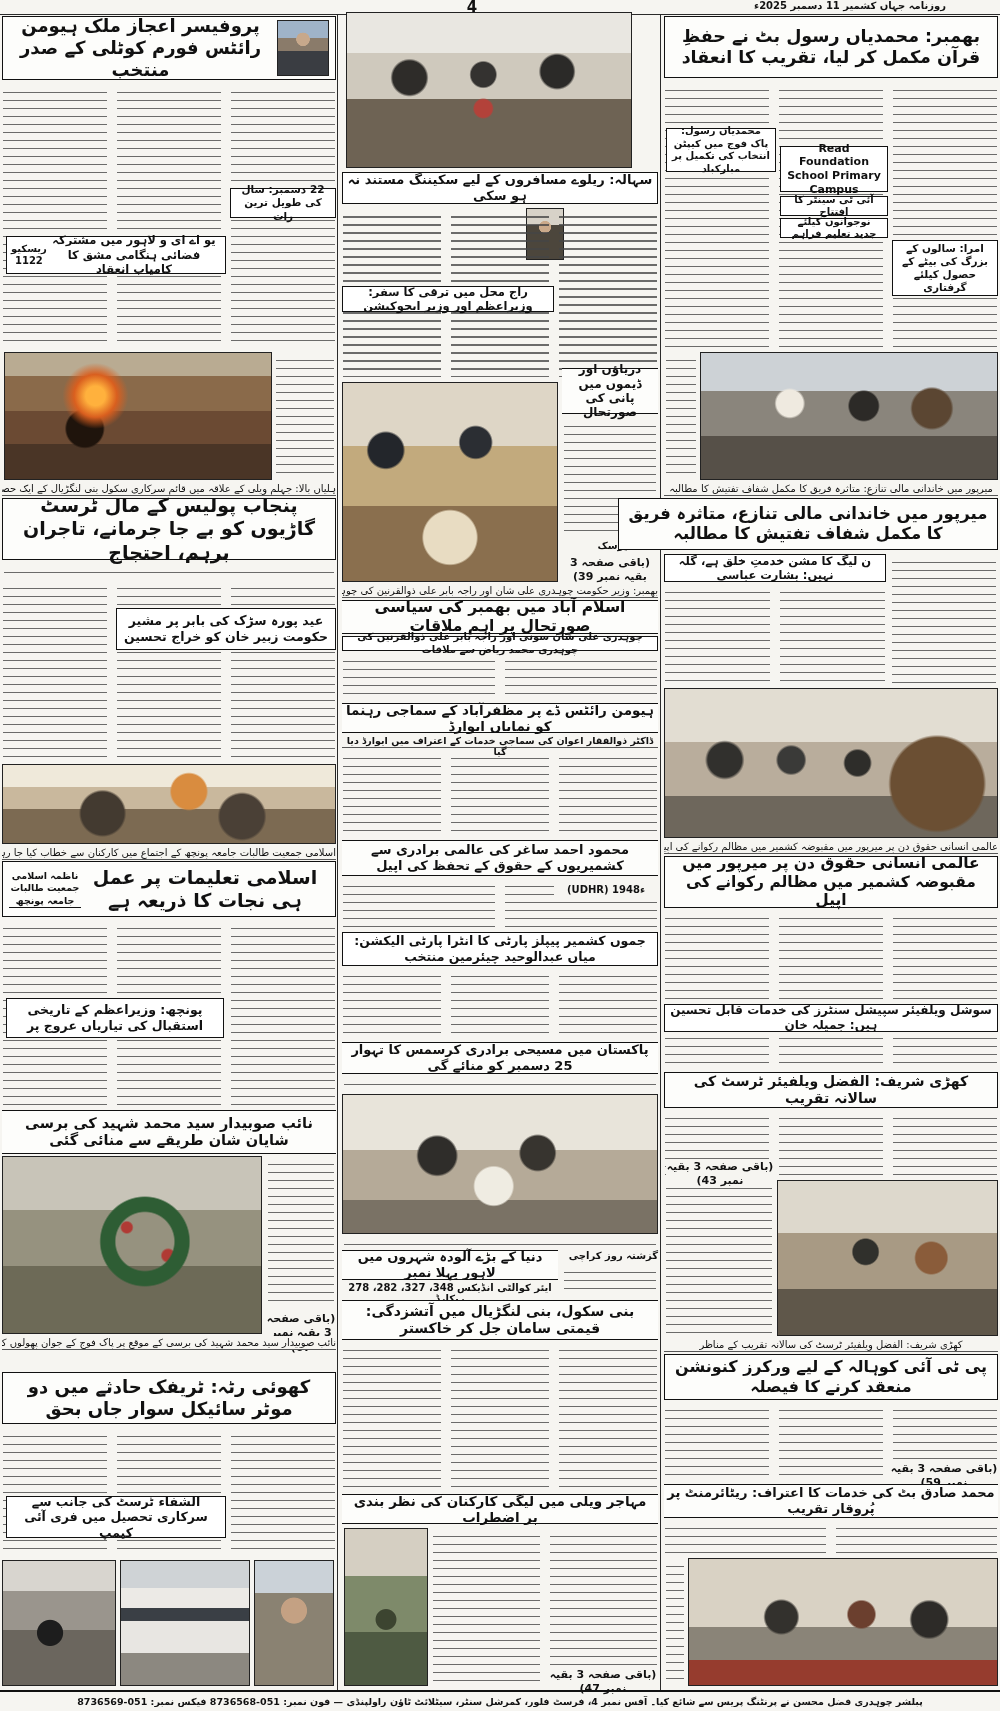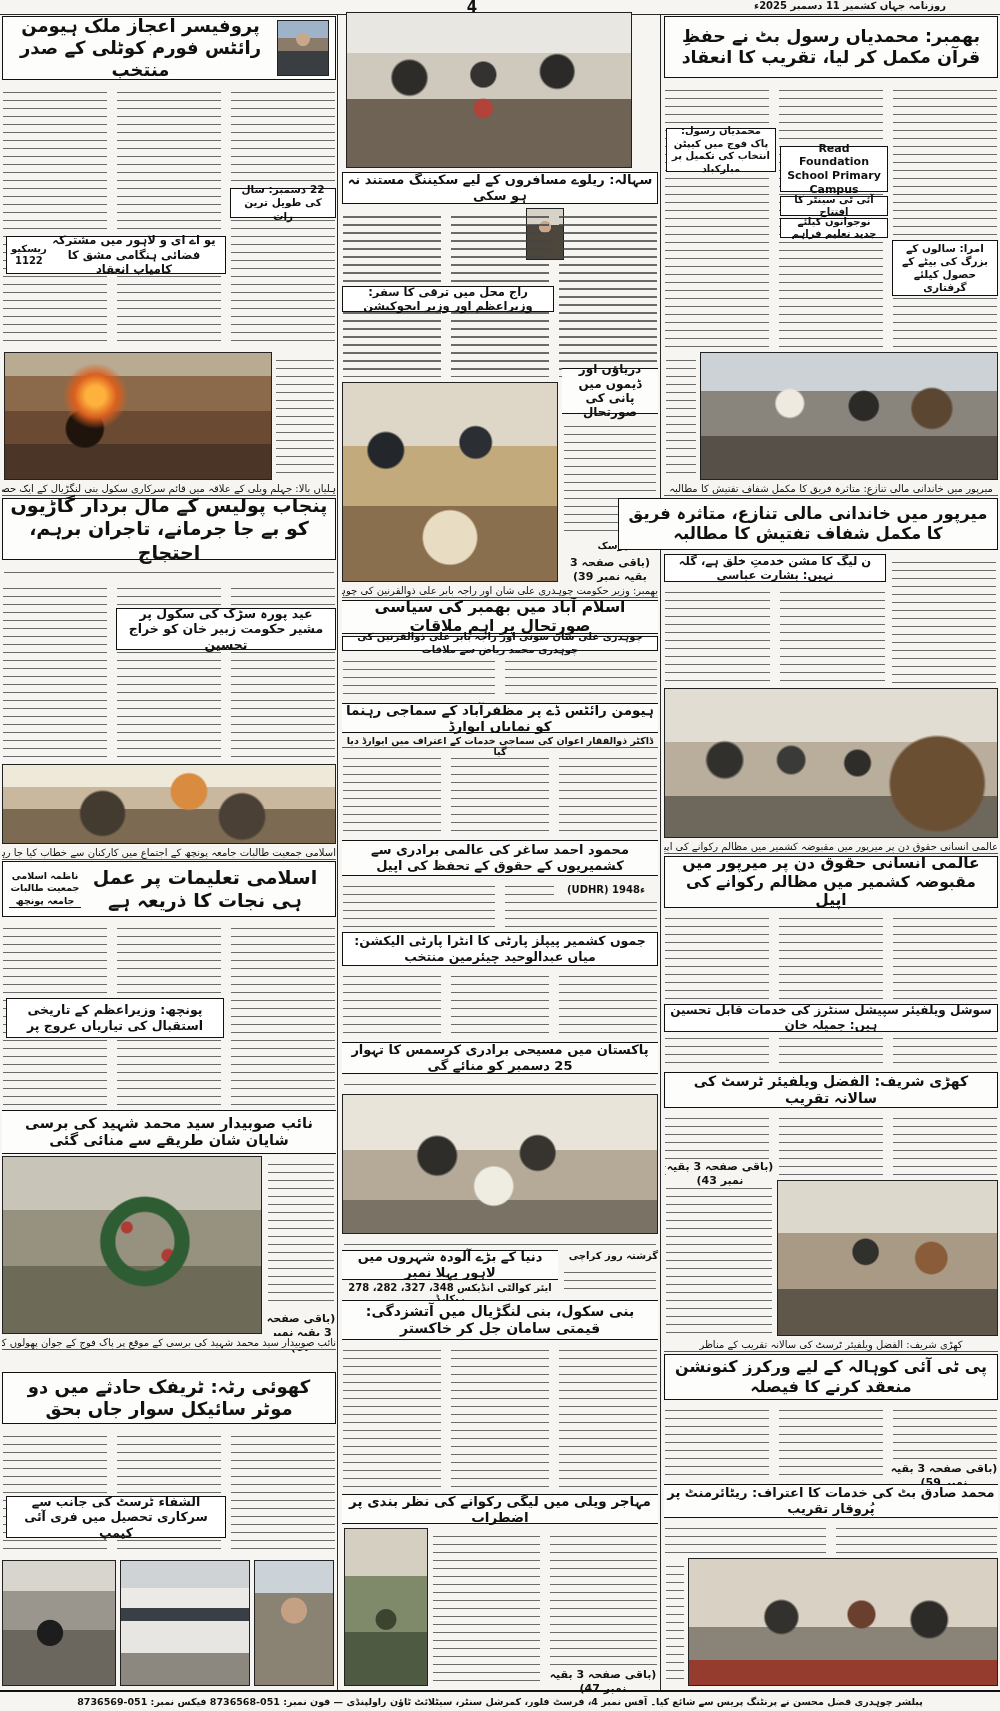--- a/index.html
+++ b/index.html
@@ -103,28 +103,28 @@
   <div class="abs sb" style="right:774px;top:236px;width:220px;height:38px;font-size:11.5px;">
     <span>یو اے ای و لاہور میں مشترکہ فضائی ہنگامی مشق کا کامیاب انعقاد</span>
     <span style="font-size:10px">ریسکیو 1122</span>
   </div>
   <div class="abs sb" style="right:664px;top:188px;width:106px;height:30px;font-size:10.5px">22 دسمبر: سال کی طویل ترین رات</div>
 
   <div class="ph p-fire" style="right:728px;top:352px;width:268px;height:128px"></div>
   <div class="abs btx" style="right:664px;top:352px;width:62px;height:128px"></div>
   <div class="abs cap" style="right:664px;top:482px;width:334px">ہلیاں بالا: جہلم ویلی کے علاقہ میں قائم سرکاری سکول بنی لنگڑیال کے ایک حصہ میں آگ لگی ہوئی ہے</div>
 
-  <div class="abs hl" style="right:664px;top:498px;width:334px;height:62px;font-size:19px">پنجاب پولیس کے مال بردار گاڑیوں کو بے جا جرمانے، تاجران برہم، احتجاج</div>
+  <div class="abs hl" style="right:664px;top:498px;width:334px;height:62px;font-size:19px">پنجاب پولیس کے مال ٹرسٹ گاڑیوں کو بے جا جرمانے، تاجران برہم، احتجاج</div>
   <div class="abs btx" style="right:664px;top:564px;width:334px;height:12px"></div>
   <div class="abs cols" style="right:664px;top:580px;width:334px;height:182px">
       <i class="c"></i>
       <i class="c"></i>
       <i class="c"></i>
     </div>
-  <div class="abs sb" style="right:664px;top:608px;width:220px;height:42px;font-size:12.5px">عید پورہ سڑک کی سکول پر مشیر حکومت زبیر خان کو خراج تحسین</div>
+  <div class="abs sb" style="right:664px;top:608px;width:220px;height:42px;font-size:12.5px">عید پورہ سڑک کی بابر پر مشیر حکومت زبیر خان کو خراج تحسین</div>
 
   <div class="ph p-class" style="right:664px;top:764px;width:334px;height:80px"></div>
   <div class="abs cap" style="right:664px;top:846px;width:334px">اسلامی جمعیت طالبات جامعہ پونچھ کے اجتماع میں کارکنان سے خطاب کیا جا رہا ہے</div>
   <div class="abs hl" style="right:664px;top:861px;width:334px;height:56px;font-size:19px">
     <span>اسلامی تعلیمات پر عمل ہی نجات کا ذریعہ ہے</span>
     <span class="small-ul" style="font-size:9.5px;flex:0 0 72px;line-height:1.3">ناظمہ اسلامی جمعیت طالبات جامعہ پونچھ</span>
   </div>
   <div class="abs cols" style="right:664px;top:920px;width:334px;height:188px">
       <i class="c"></i>
       <i class="c"></i>
@@ -204,21 +204,21 @@
   <div class="abs" style="right:342px;top:1250px;width:96px;height:13px;font-size:10px;font-weight:700;text-align:right">گزشتہ روز کراچی</div>
   <div class="abs btx" style="right:342px;top:1264px;width:96px;height:34px"></div>
   <div class="abs" style="right:442px;top:1282px;width:216px;height:16px;font-size:10px;font-weight:700;text-align:center">ایئر کوالٹی انڈیکس 348، 327، 282، 278 ریکارڈ</div>
 
   <div class="abs hlp" style="right:342px;top:1300px;width:316px;height:40px;font-size:14px">بنی سکول، بنی لنگڑیال میں آتشزدگی: قیمتی سامان جل کر خاکستر</div>
   <div class="abs cols" style="right:342px;top:1342px;width:316px;height:150px">
       <i class="c"></i>
       <i class="c"></i>
       <i class="c"></i>
     </div>
-  <div class="abs hlp" style="right:342px;top:1494px;width:316px;height:30px;font-size:13.5px">مہاجر ویلی میں لیگی رکوانے کی نظر بندی پر اضطراب</div>
+  <div class="abs hlp" style="right:342px;top:1494px;width:316px;height:30px;font-size:13.5px">مہاجر ویلی میں لیگی کارکنان کی نظر بندی پر اضطراب</div>
 
   <div class="ph p-crowd" style="right:572px;top:1528px;width:84px;height:158px"></div>
   <div class="abs cols" style="right:342px;top:1528px;width:226px;height:158px">
       <i class="c"></i>
       <i class="c"></i>
     </div>
   <div class="abs note" style="right:342px;top:1668px;width:110px;height:16px;background:#f6f5f1">(باقی صفحہ 3 بقیہ نمبر 47)</div>
 
   <div class="abs hl" style="right:2px;top:16px;width:334px;height:62px;font-size:17.5px">بھمبر: محمدیاں رسول بٹ نے حفظِ قرآن مکمل کر لیا، تقریب کا انعقاد</div>
   <div class="abs cols" style="right:2px;top:82px;width:334px;height:268px">

